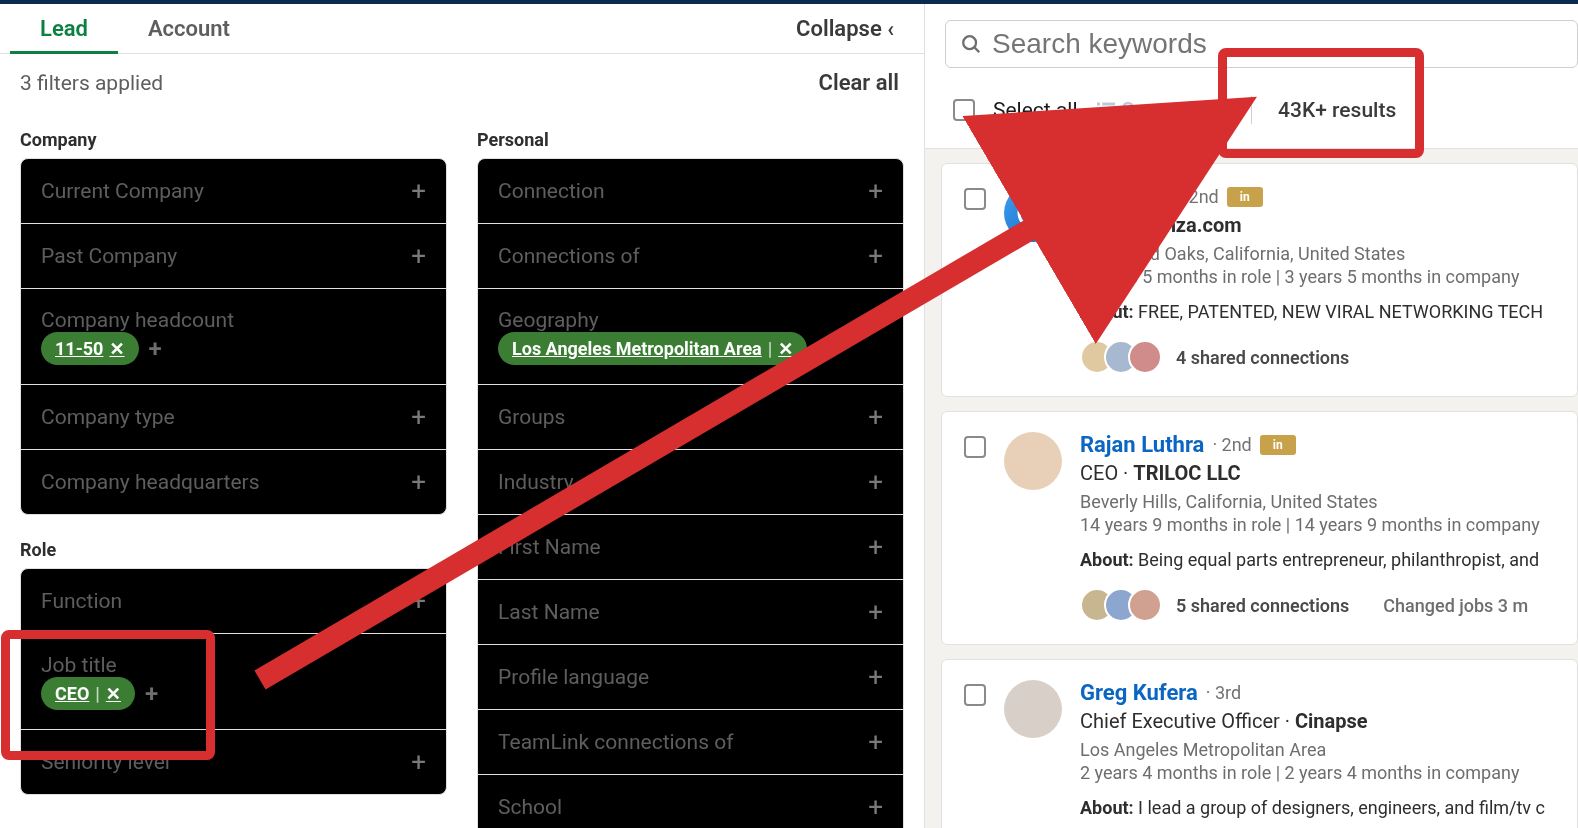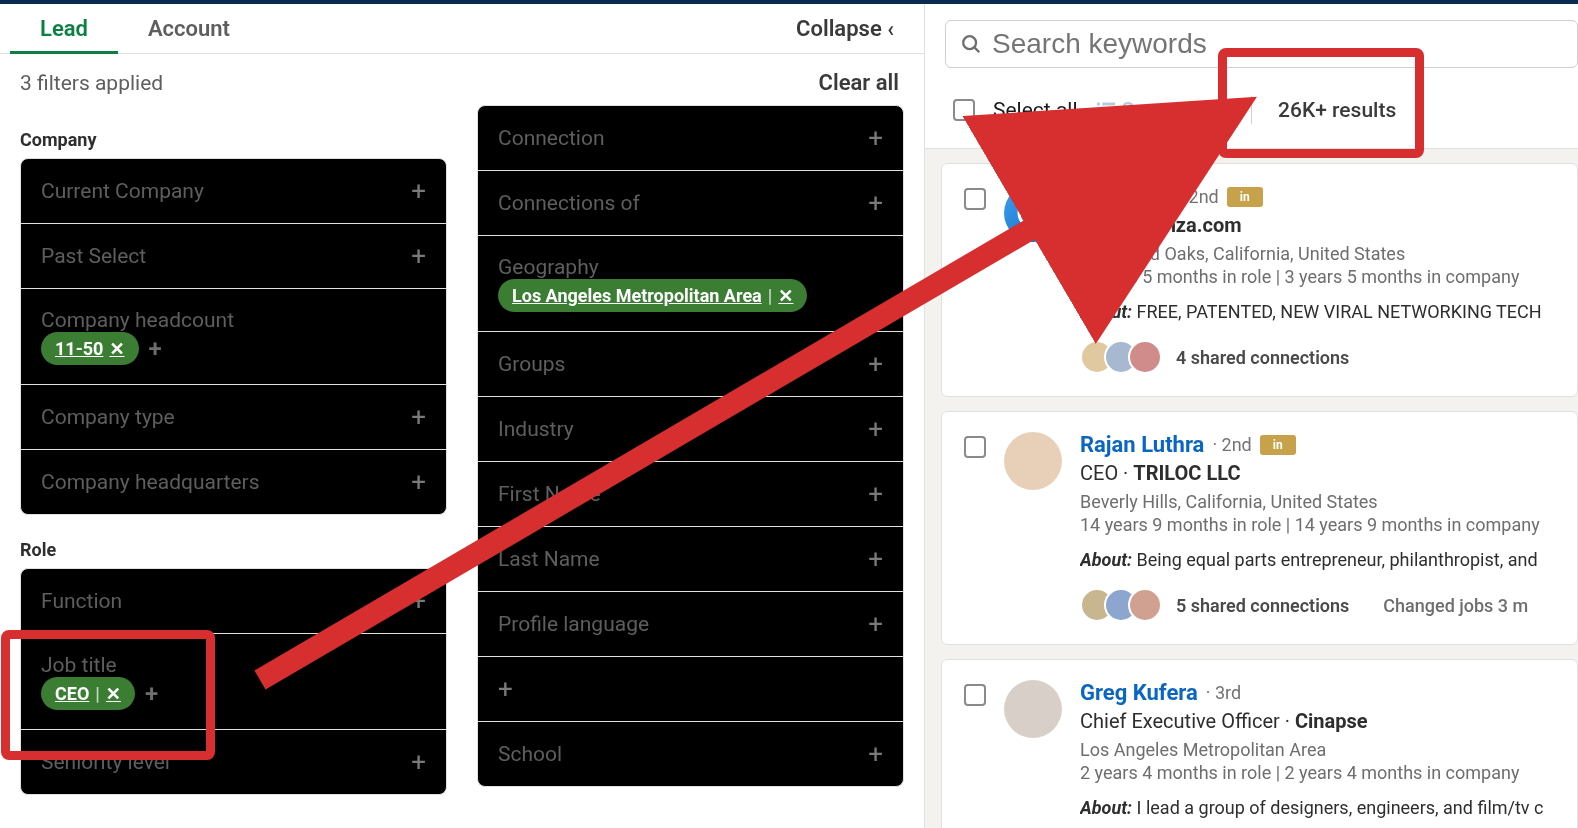--- a/index.html
+++ b/index.html
@@ -47,21 +47,21 @@
   .info { flex:1; overflow:hidden;}
   .nameline { display:flex; align-items:center; gap:8px; font-size:22px;}
   .nameline .name { color:#0a66c2; font-weight:700; }
   .nameline .deg { color:#737373; font-size:18px;}
   .inbadge { width:36px; height:20px; background:#c7a24a; border-radius:3px; display:inline-flex; align-items:center; justify-content:center; color:#fff; font-size:12px; font-weight:700;}
   .subtitle { font-size:20px; color:#2e2e2e; margin-top:4px;}
   .subtitle .company{ font-weight:700;}
   .loc { color:#6e6e6e; font-size:18px; margin-top:6px;}
   .tenure { color:#6e6e6e; font-size:18px; margin-top:2px;}
   .about { font-size:18px; margin-top:14px; color:#2e2e2e; white-space:nowrap; overflow:hidden;}
-  .about b{font-weight:700;font-style:italic;}
+  .about b{font-weight:700;}
   .shared { display:flex; align-items:center; gap:14px; margin-top:18px; font-size:18px; color:#4a4a4a; font-weight:600;}
   .minis { display:flex; }
   .mini { width:34px; height:34px; border-radius:50%; background:#ccc; border:2px solid #fff; margin-left:-10px;}
   .mini:first-child{margin-left:0;}
   .changed { color:#6e6e6e; margin-left:20px; font-weight:500;}
   
   .anno-box { position:absolute; border:9px solid #d72f2f; border-radius:8px; pointer-events:none; z-index:50;}
   .anno-arrow { position:absolute; z-index:49; pointer-events:none;}
 </style>
 </head>
@@ -83,21 +83,21 @@
     <div class="cols">
 
       <div class="col">
         <div class="section-label">Company</div>
         <div class="box">
           <div class="row">
               <span>Current Company</span>
               <span class="plus">+</span>
             </div>
           <div class="row">
-              <span>Past Select</span>
+              <span>Past Company</span>
               <span class="plus">+</span>
             </div>
           <div class="row expanded">
             <div class="title">
                 <span>Company headcount</span>
               </div>
             <div class="chips">
               <span class="chip">
                   <span>11-50</span> 
                   <span class="x">✕</span>
@@ -135,20 +135,21 @@
             </div>
           </div>
           <div class="row">
               <span>Seniority level</span>
               <span class="plus">+</span>
             </div>
         </div>
       </div>
 
       <div class="col">
+        <div class="section-label">Personal</div>
         <div class="box">
           <div class="row">
               <span>Connection</span>
               <span class="plus">+</span>
             </div>
           <div class="row">
               <span>Connections of</span>
               <span class="plus">+</span>
             </div>
           <div class="row expanded">
@@ -177,20 +178,21 @@
             </div>
           <div class="row">
               <span>Last Name</span>
               <span class="plus">+</span>
             </div>
           <div class="row">
               <span>Profile language</span>
               <span class="plus">+</span>
             </div>
           <div class="row">
+              <span>TeamLink connections of</span>
               <span class="plus">+</span>
             </div>
           <div class="row">
               <span>School</span>
               <span class="plus">+</span>
             </div>
         </div>
       </div>
     </div>
   </div>
@@ -212,21 +214,21 @@
               <rect x="0" y="2" width="4" height="4"></rect>
               <rect x="7" y="2" width="17" height="4"></rect>
               <rect x="0" y="10" width="4" height="4"></rect>
               <rect x="7" y="10" width="17" height="4"></rect>
               <rect x="0" y="18" width="4" height="4"></rect>
               <rect x="7" y="18" width="17" height="4"></rect>
             </svg>
           <span>Save to list</span>
         </div>
         <div class="divider"></div>
-        <div class="rescount">26K+ results</div>
+        <div class="rescount">43K+ results</div>
       </div>
     </div>
 
     <div class="results">
 
       <div class="card">
         <div class="cb"></div>
         <div class="avatar" style="background:linear-gradient(135deg,#3fa0f0,#0b66c2);">
           <svg width="40" height="40" viewBox="0 0 40 40">
               <circle cx="20" cy="20" r="14" fill="none" stroke="#fff" stroke-width="3"></circle>

